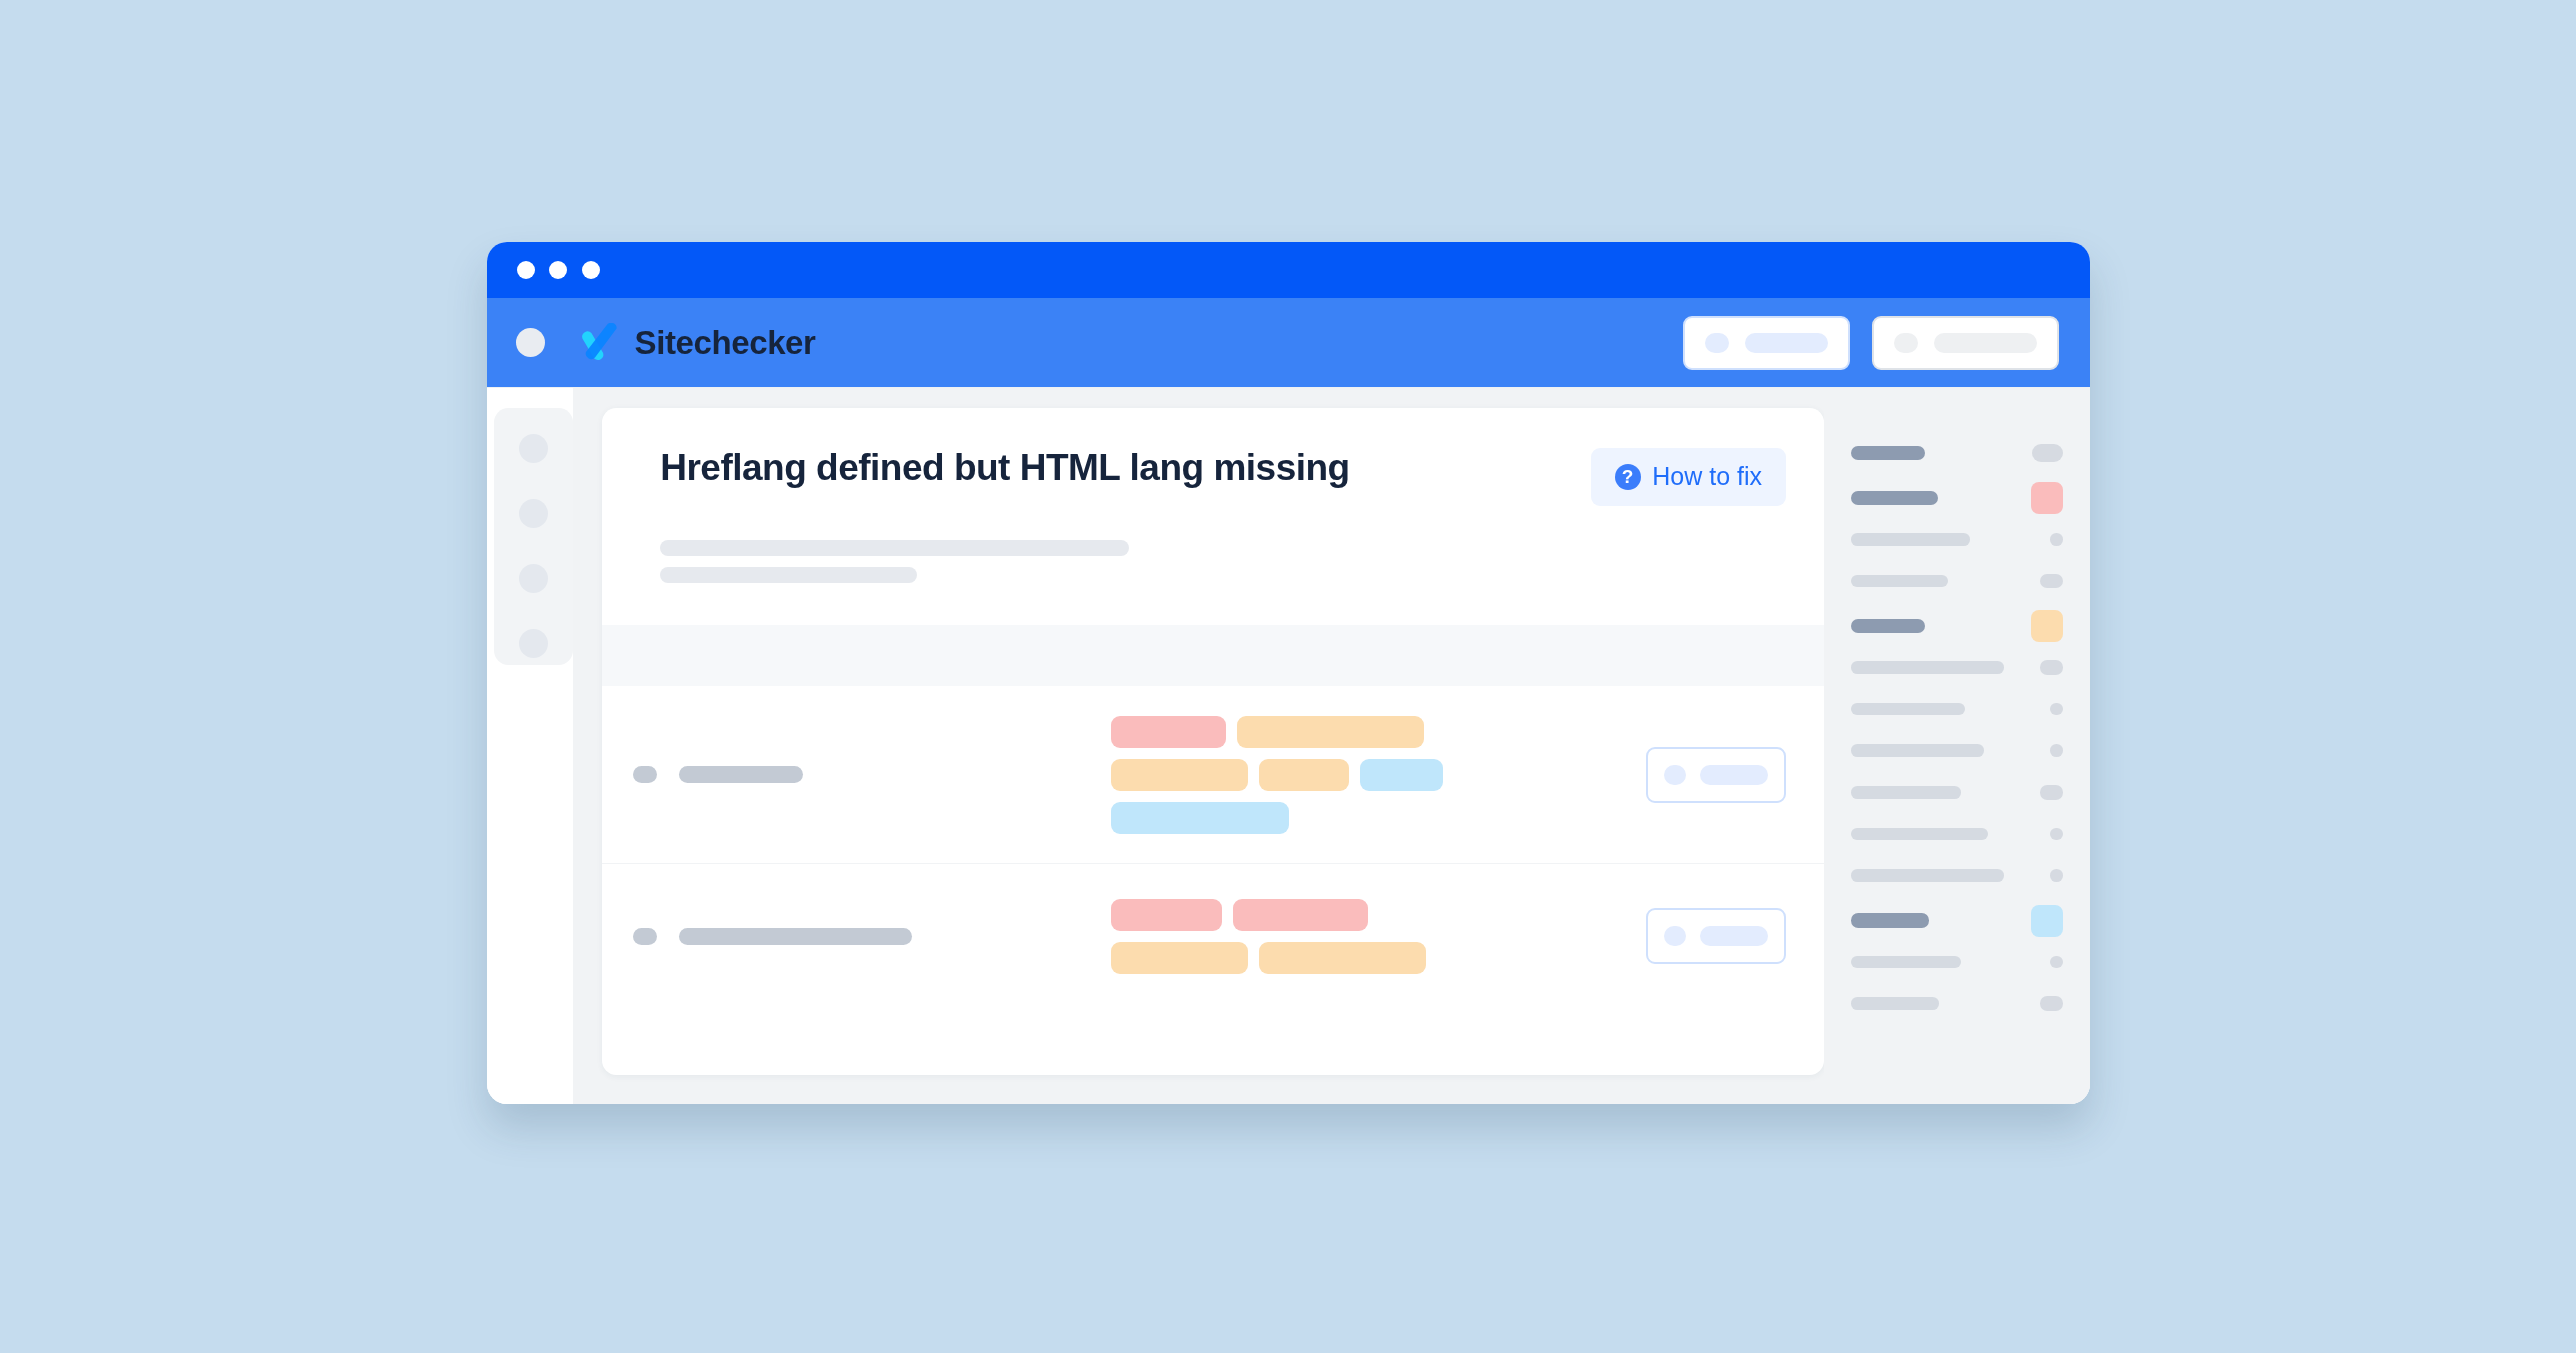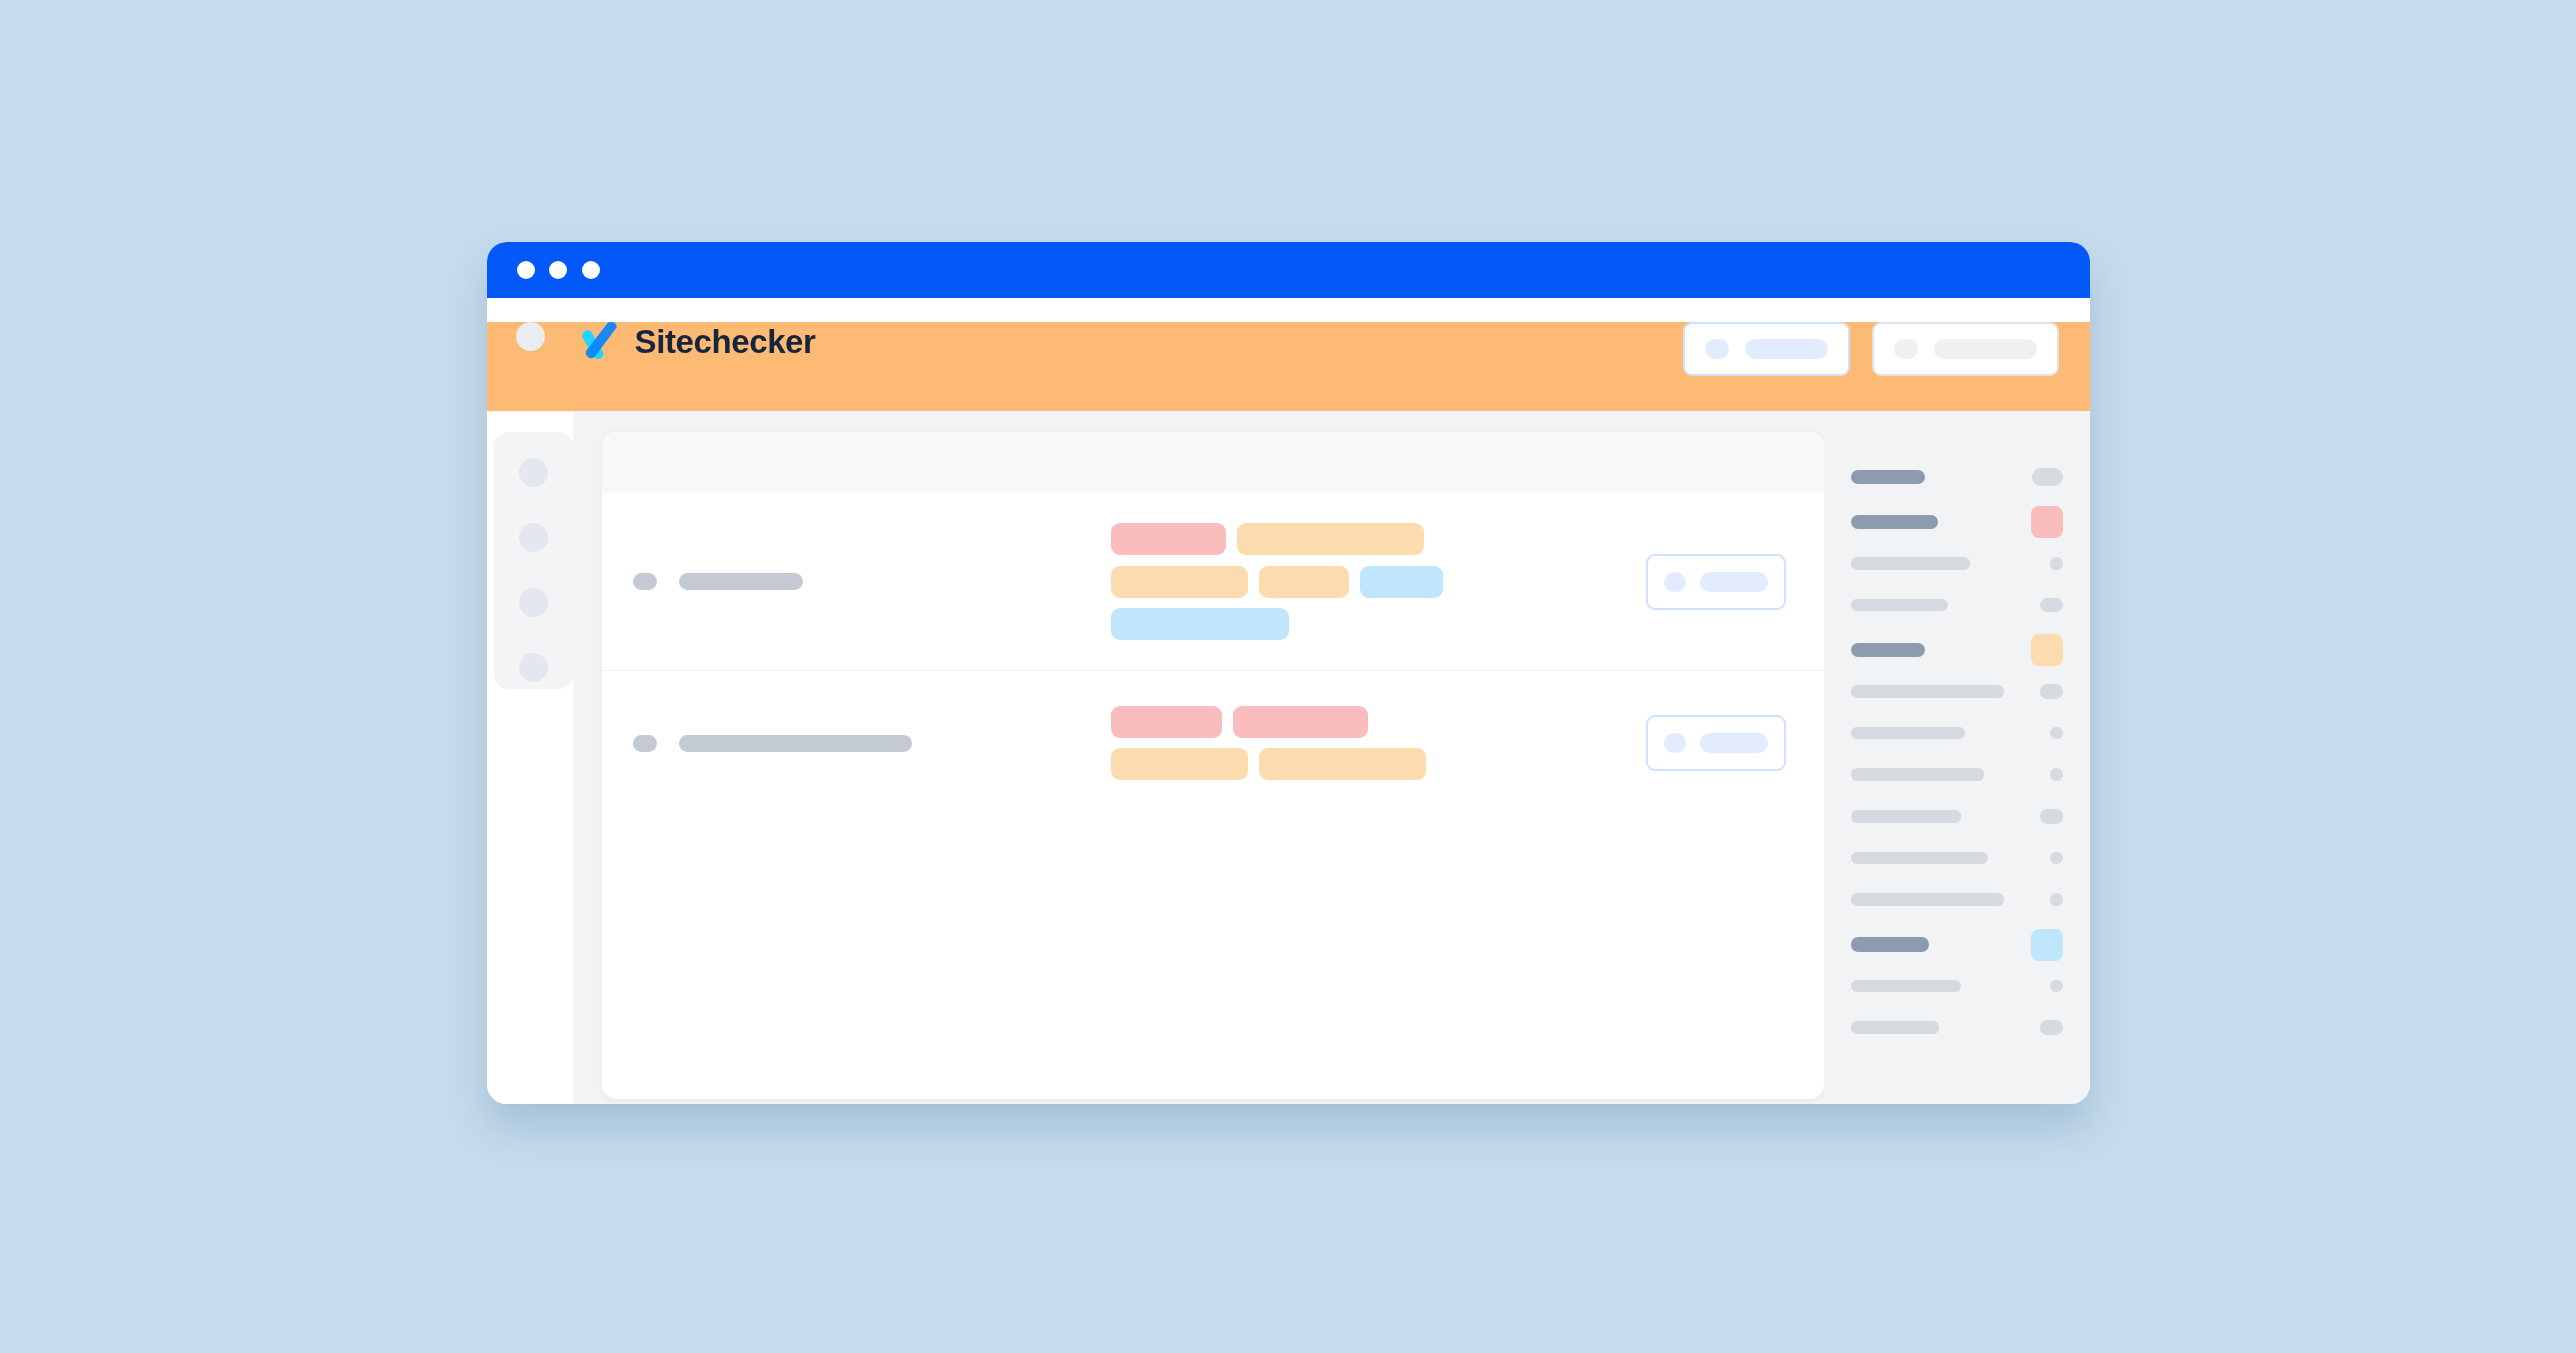--- a/index.html
+++ b/index.html
@@ -45,26 +45,25 @@
   .dot {
     width: 18px;
     height: 18px;
     border-radius: 50%;
     background: #ffffff;
   }
 
   
   .appbar {
     flex: 0 0 90px;
-    background: #fdba74;
-    display: flex;
-    align-items: flex-start;
+    background: #3b82f6;
+    display: flex;
+    align-items: center;
     padding: 0 31px 0 29px;
     border-bottom: 0.9px solid #eef1f4;
-    margin-top: 24px;
   }
   .hamburger-circle {
     width: 29px;
     height: 29px;
     border-radius: 50%;
     background: #e9ecf1;
     flex: 0 0 29px;
   }
   .brand {
     display: flex;
@@ -351,20 +350,33 @@
         <span class="rail-dot"></span>
         <span class="rail-dot"></span>
         <span class="rail-dot"></span>
         <span class="rail-dot"></span>
       </div>
     </div>
 
     <div class="center">
       <div class="card">
 
+        <div class="card-head">
+          <div class="card-head-top">
+            <div class="issue-title">Hreflang defined but HTML lang missing</div>
+            <div class="howtofix">
+              <span class="q-icon">?</span>
+              <span class="howtofix-label">How to fix</span>
+            </div>
+          </div>
+          <div class="desc-lines">
+            <div class="desc-line" style="width:469px"></div>
+            <div class="desc-line" style="width:257px"></div>
+          </div>
+        </div>
 
         <div class="table-head"></div>
 
         <div class="row r1">
           <div class="row-left">
             <span class="row-dot"></span>
             <span class="row-bar" style="width:124px"></span>
           </div>
           <div class="pill-area">
             <div class="pill-line">

